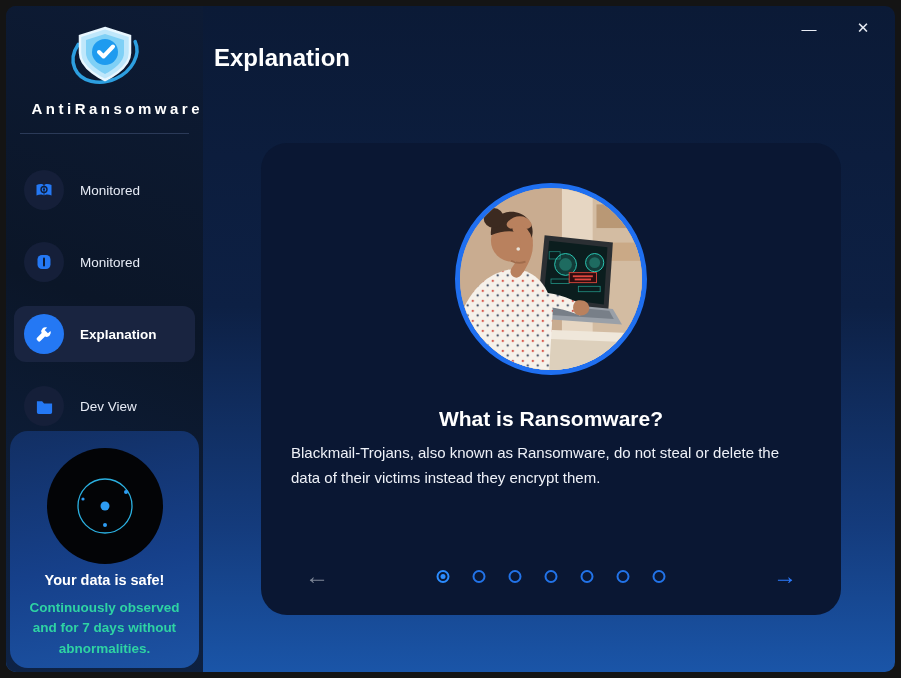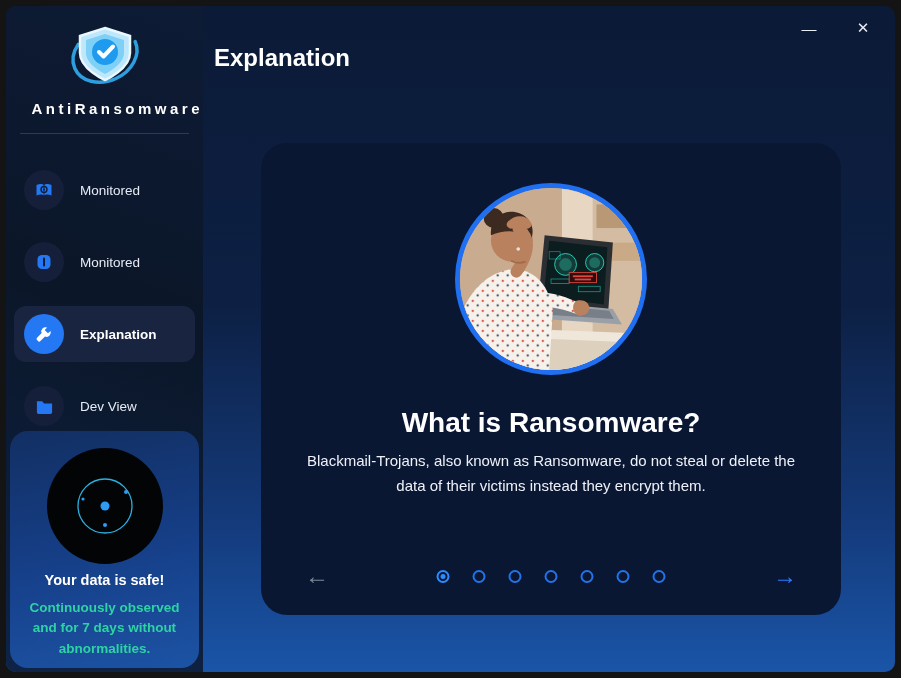--- a/index.html
+++ b/index.html
@@ -48,22 +48,22 @@
   .content-card {
     position:absolute; left:58px; right:54px; top:137px; height:472px;
     background:#0a1733; border-radius:26px;
     display:flex; flex-direction:column; align-items:center;
   }
   .hero-circle {
     margin-top:40px; width:192px; height:192px; border-radius:50%;
     border:5px solid #1f6ff0; overflow:hidden; background:#c9ae93;
   }
   .hero-circle svg { display:block; width:100%; height:100%; }
-  .card-heading { color:#ffffff; font-weight:700; font-size:28px; margin-top:32px; }
-  .card-body { color:#eef1f8; font-size:15px; line-height:1.65; text-align:center; margin-top:10px; max-width:520px; }
+  .card-heading { color:#ffffff; font-weight:700; font-size:21px; margin-top:32px; }
+  .card-body { color:#eef1f8; font-size:15px; line-height:1.65; margin-top:10px; max-width:520px; }
   .pager { position:absolute; left:0; right:0; bottom:24px; height:30px; display:flex; align-items:center; }
   .pager-arrow { font-size:24px; line-height:1; cursor:pointer; padding:0 6px; }
   .pager-arrow.left { color:#7e8798; margin-left:38px; }
   .pager-arrow.right { color:#2b7bff; margin-right:38px; margin-left:auto; }
   .dots { position:absolute; left:50%; transform:translateX(-50%); display:flex; gap:23px; align-items:center; }
   .dot { width:13px; height:13px; border-radius:50%; border:2px solid #2273e8; display:inline-block; cursor:pointer; position:relative; }
   .dot.active { border-color:#2b8cff; }
   .dot.active::after { content:""; position:absolute; inset:2px; border-radius:50%; background:#2b8cff; }
 </style>
 </head>

